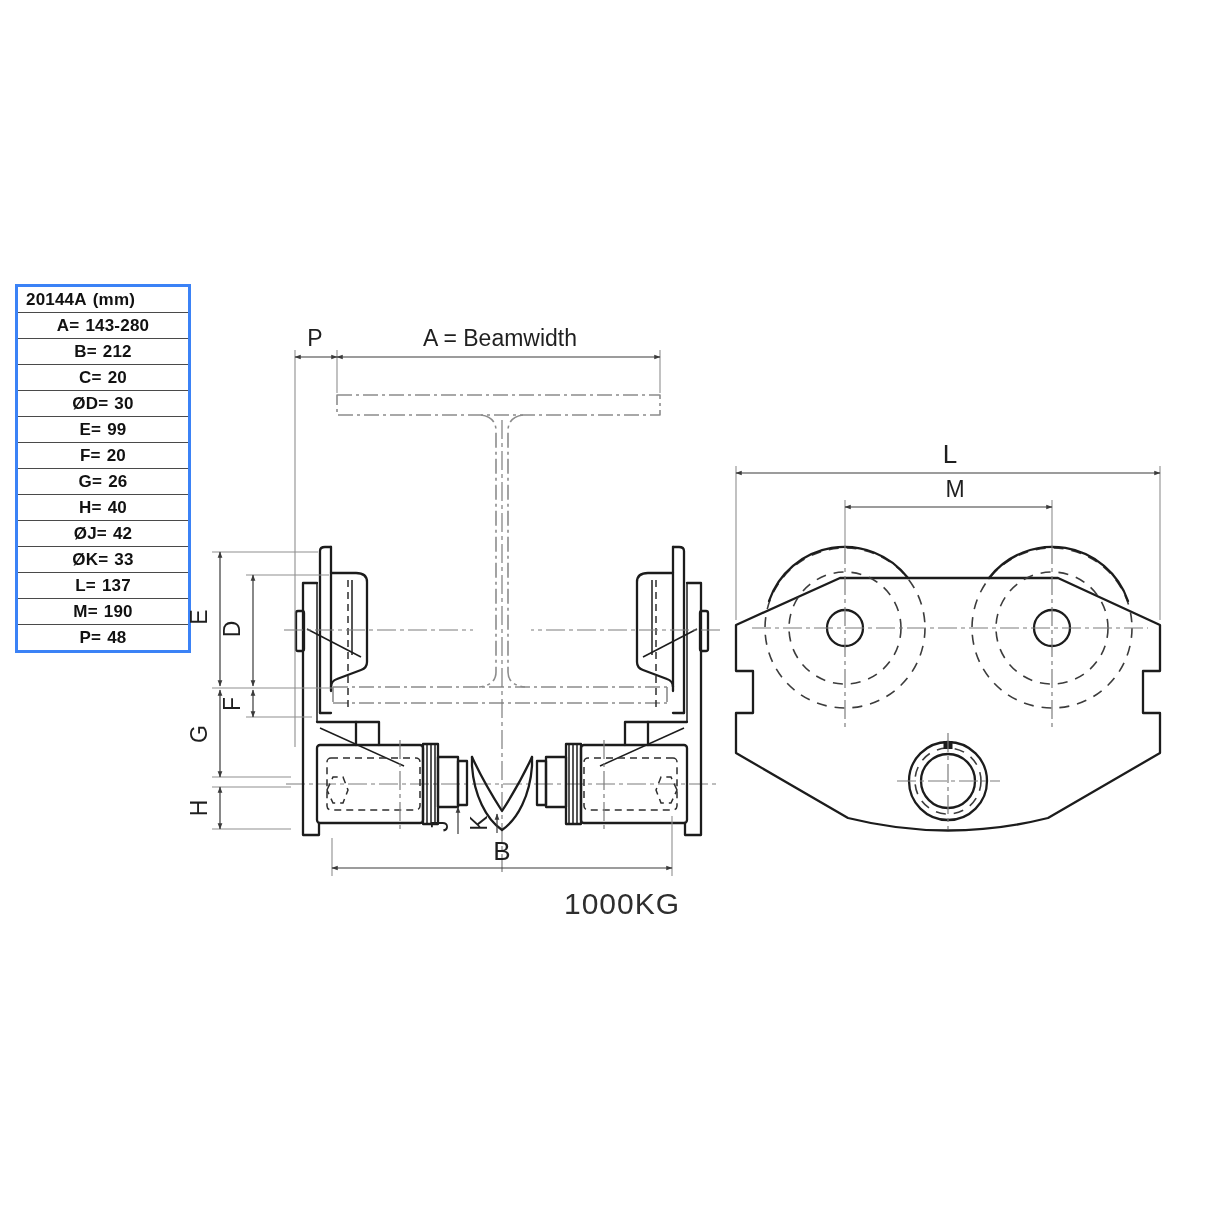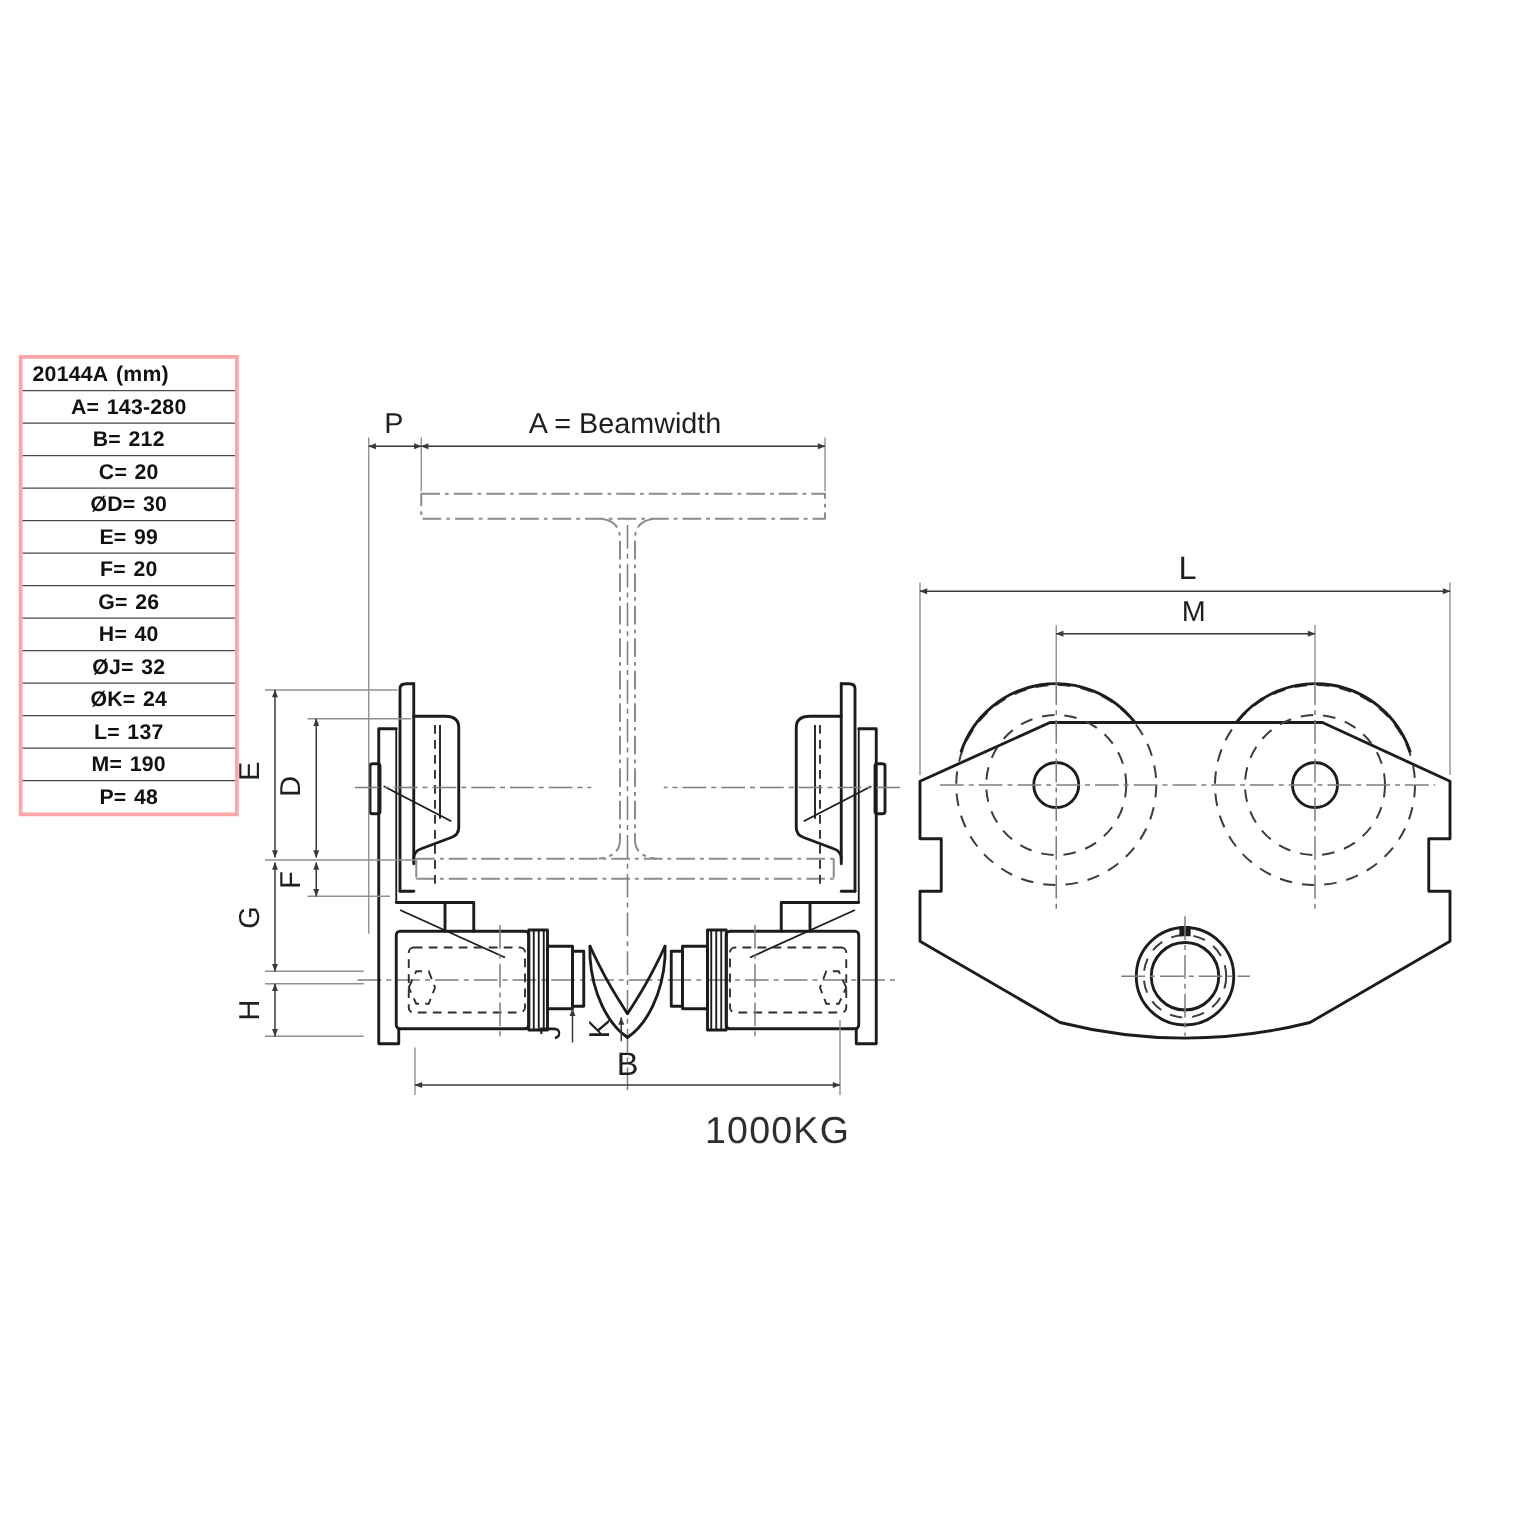--- a/index.html
+++ b/index.html
@@ -1,19 +1,19 @@
 <!DOCTYPE html>
 <html><head>
 <meta charset="utf-8">
 <style>
   html,body{margin:0;padding:0;background:#fff;}
   #stage{position:relative;width:1214px;height:1214px;background:#ffffff;overflow:hidden;
          font-family:"Liberation Sans",sans-serif;}
   
-  #spec-table{position:absolute;left:15px;top:284px;width:176px;border:3px solid #fca5a5;
+  #spec-table{position:absolute;left:15px;top:284px;width:176px;border:3px solid #3b82f6;
               background:#fff;box-sizing:border-box;}
   .trow{display:flex;justify-content:center;align-items:center;gap:6px;height:25px;
         border-top:1px solid #4a4a4a;font-size:17px;font-weight:bold;color:#111;
         letter-spacing:.2px;white-space:nowrap;}
   .trow:first-child{border-top:none;justify-content:flex-start;padding-left:8px;}
   .trow .lab{}
   .trow .val{}
   
   .obj{stroke:#1c1c1c;stroke-width:2.3;fill:none;stroke-linejoin:round;stroke-linecap:round;}
   .objthin{stroke:#1c1c1c;stroke-width:1.5;fill:none;}
@@ -64,25 +64,25 @@
     <div class="trow">
         <span class="lab">G=</span>
         <span class="val">26</span>
       </div>
     <div class="trow">
         <span class="lab">H=</span>
         <span class="val">40</span>
       </div>
     <div class="trow">
         <span class="lab">ØJ=</span>
-        <span class="val">32</span>
+        <span class="val">42</span>
       </div>
     <div class="trow">
         <span class="lab">ØK=</span>
-        <span class="val">24</span>
+        <span class="val">33</span>
       </div>
     <div class="trow">
         <span class="lab">L=</span>
         <span class="val">137</span>
       </div>
     <div class="trow">
         <span class="lab">M=</span>
         <span class="val">190</span>
       </div>
     <div class="trow">

